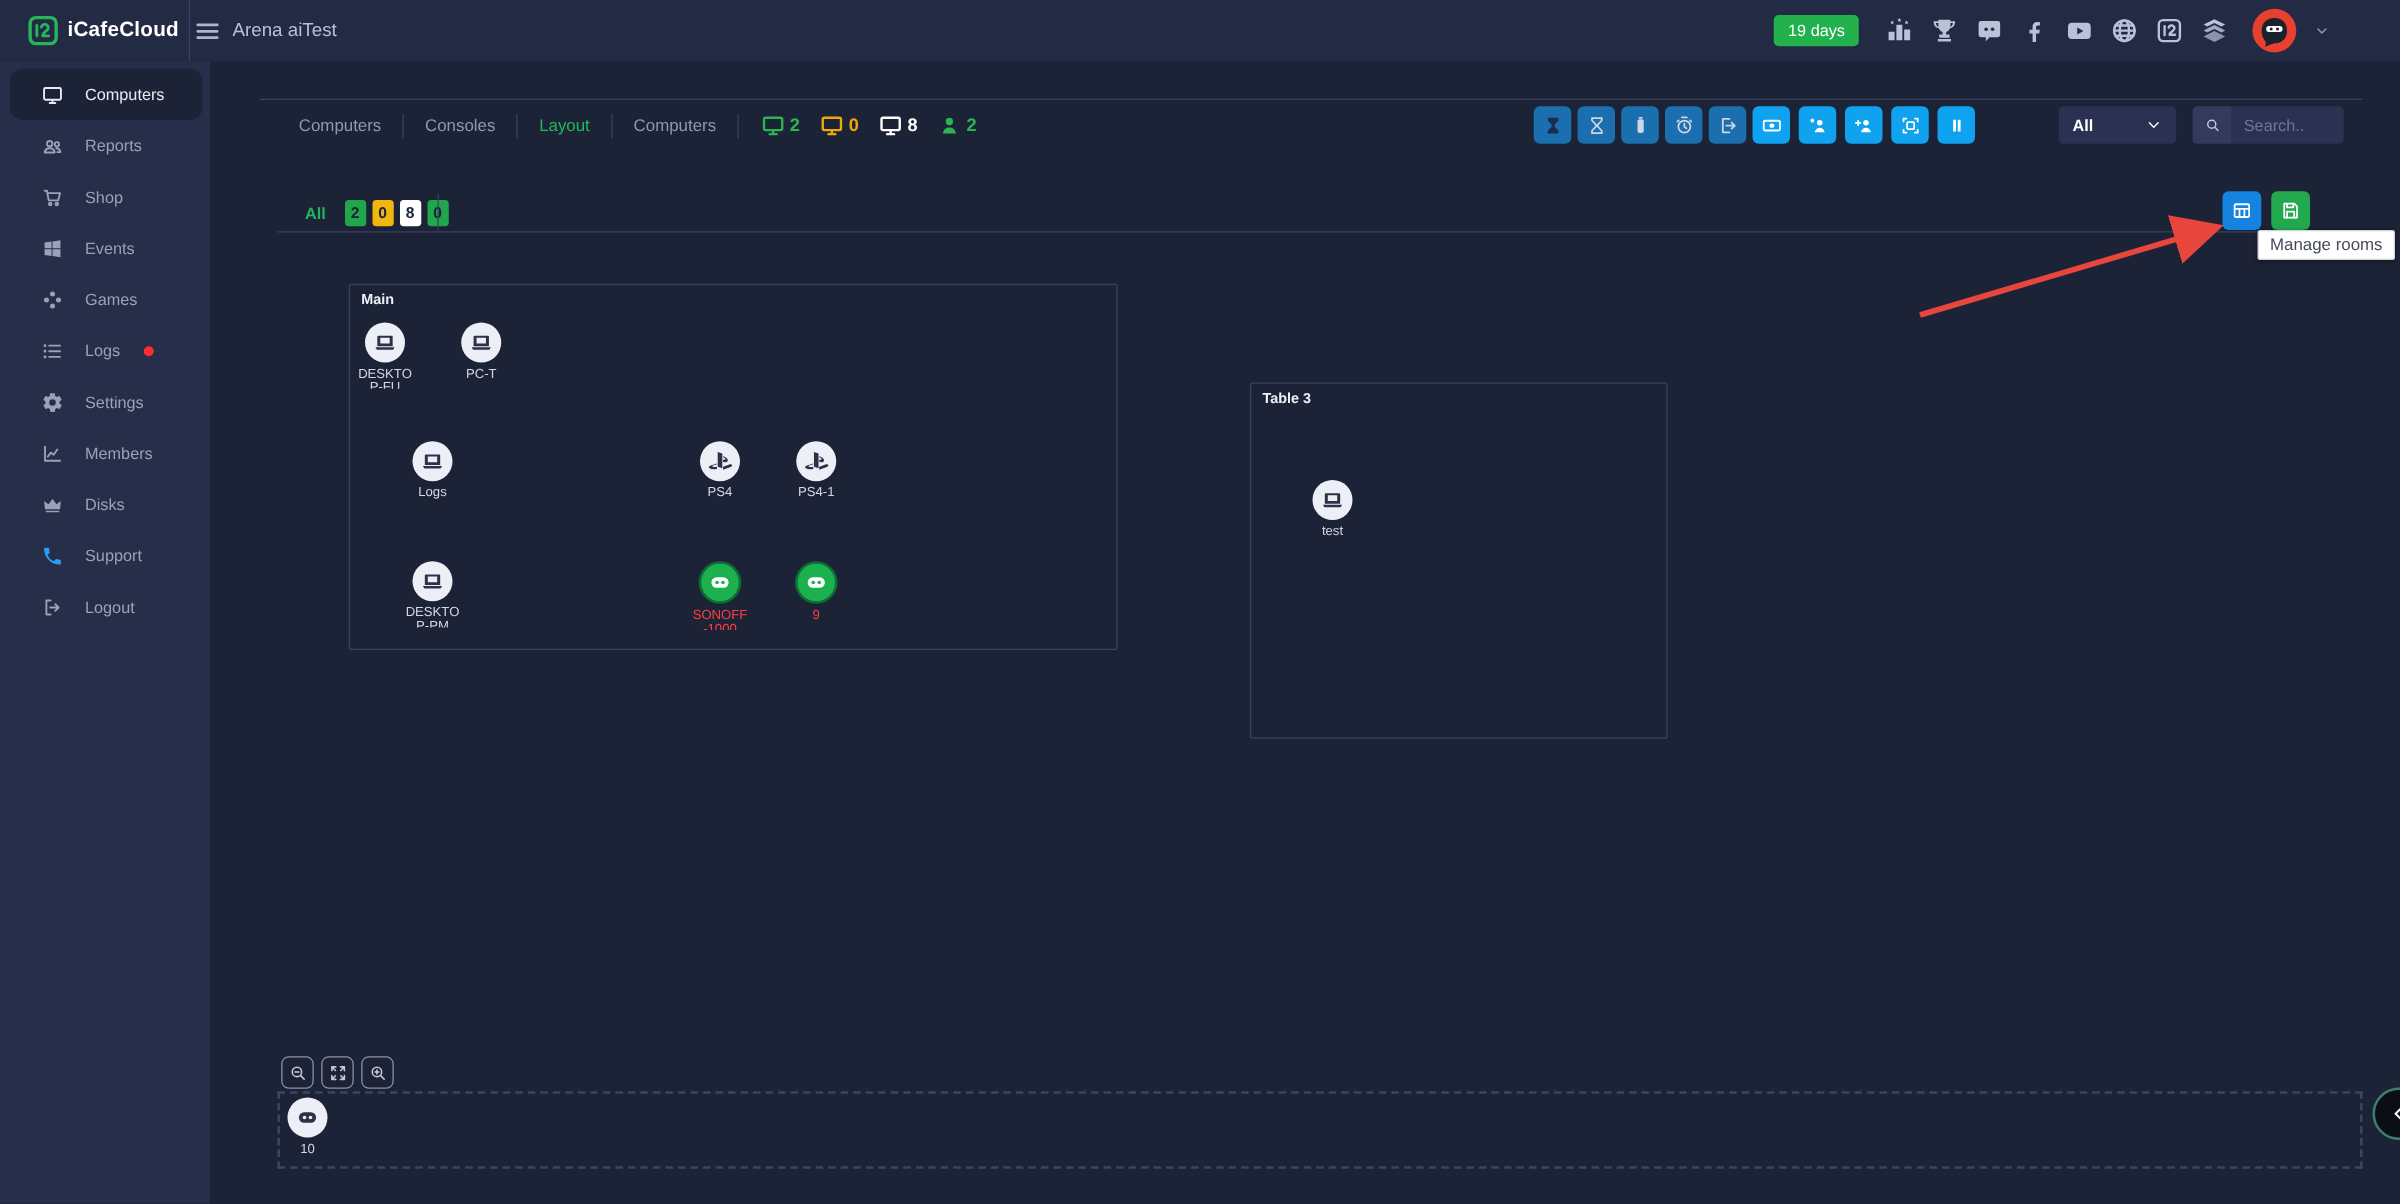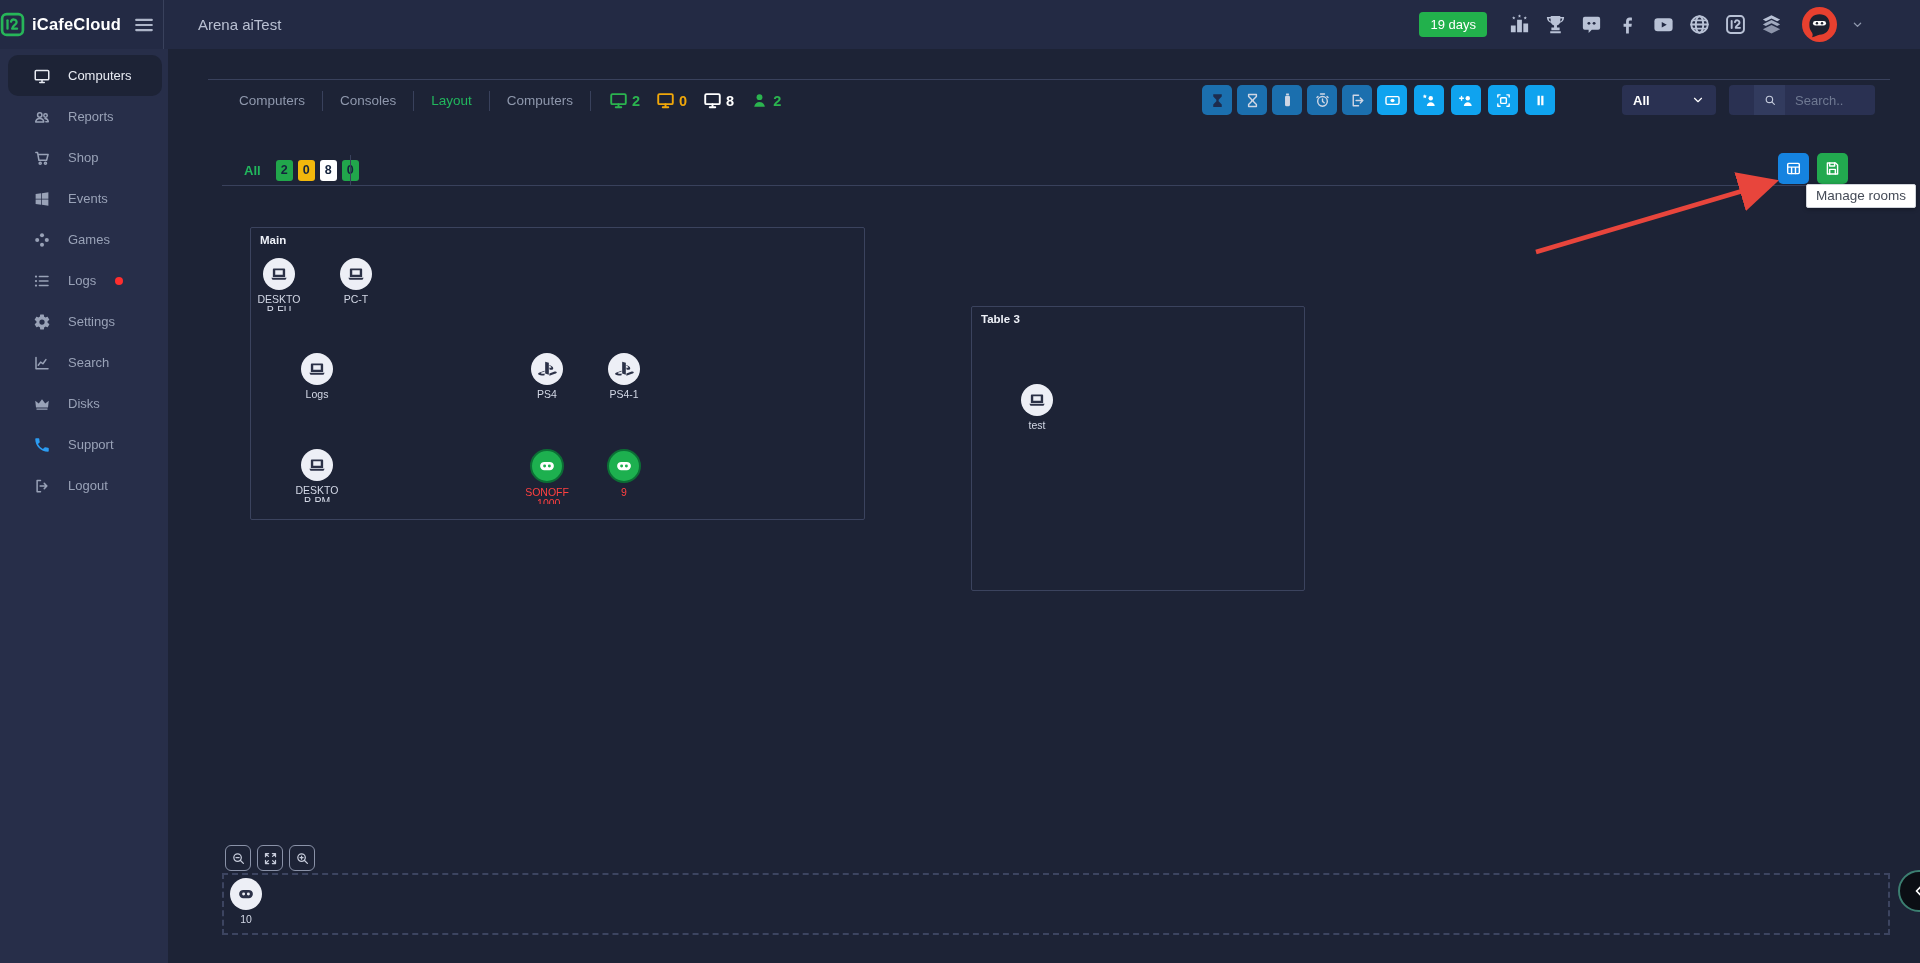--- a/index.html
+++ b/index.html
@@ -1,21 +1,21 @@
 <!DOCTYPE html>
 <html><head>
 <meta charset="utf-8">
 <style>
   * { margin:0; padding:0; box-sizing:border-box; }
   html,body { width:1920px; height:963px; overflow:hidden; }
   body { background:#1d2336; font-family:"Liberation Sans", sans-serif; color:#cfd5e4; position:relative; }
 
   
   .header { position:absolute; left:0; top:0; right:0; height:49px; background:#232a44; display:flex; align-items:center; z-index:30; }
-  .header-left { width:164px; height:100%; display:flex; align-items:center; position:relative; flex:0 0 auto; }
+  .header-left { width:152px; height:100%; display:flex; align-items:center; padding-left:22px; position:relative; flex:0 0 auto; }
   .header-left:after { content:""; position:absolute; right:0; top:0; bottom:0; width:1px; background:#39415c; }
   .logo { display:flex; align-items:center; gap:7px; cursor:pointer; }
   .logo svg { width:25px; height:25px; }
   .logo-text { color:#ffffff; font-size:16.5px; font-weight:700; letter-spacing:.2px; }
   .hamburger { margin-left:12px; color:#aeb6c9; width:22px; height:22px; cursor:pointer; }
   .hamburger svg { width:22px; height:22px; }
   .header-title { margin-left:34px; font-size:15px; color:#b9c0d2; }
   .header-right { margin-left:auto; display:flex; align-items:center; gap:13px; padding-right:55px; }
   .trial-badge { background:#22b14c; color:#fff; font-size:13px; padding:5px 11px; border-radius:4px; cursor:pointer; margin-right:8px; }
   .hicon { width:23px; height:23px; color:#b9c2d6; cursor:pointer; }
@@ -48,39 +48,39 @@
   .counter { display:flex; align-items:center; gap:4px; font-size:14.5px; font-weight:700; }
   .counter svg { width:19px; height:19px; }
   .tab-right { position:absolute; right:15px; top:1px; display:flex; align-items:center; }
   .tbtn { width:30px; height:30px; border-radius:5px; display:flex; align-items:center; justify-content:center; cursor:pointer; margin-right:5px; }
   .tbtn svg { width:17px; height:17px; }
   .g1 { background:#1b6fae; color:#cfd6e4; }
   .g1.dark-glyph { color:#1d2c4e; }
   .g2 { background:#0fa3ef; color:#ffffff; margin-right:7px; }
   .dropdown { width:94px; height:30px; background:#2a3152; border-radius:4px; display:flex; align-items:center; padding:0 11px; color:#fff; font-size:13px; font-weight:700; cursor:pointer; margin-left:60px; }
   .dropdown svg { width:14px; height:14px; margin-left:auto; }
-  .searchbox { height:30px; background:#2a3152; border-radius:4px; display:flex; align-items:center; overflow:hidden; margin-left:13px;padding-left:25px; }
+  .searchbox { height:30px; background:#2a3152; border-radius:4px; display:flex; align-items:center; overflow:hidden; margin-left:13px; }
   .search-icon-cell { width:31px; height:30px; background:#323b5e; display:flex; align-items:center; justify-content:center; color:#c3cadb; }
   .search-icon-cell svg { width:14px; height:14px; }
   .searchbox input { width:90px; background:transparent; border:none; outline:none; color:#cfd6e8; font-size:13px; padding:0 10px; font-family:"Liberation Sans", sans-serif; }
   .searchbox input::placeholder { color:#6f7992; }
 
   
   .canvas-head { position:absolute; left:222px; right:30px; top:155px; height:31px; border-bottom:1px solid #39415c; display:flex; align-items:center; z-index:4; }
   .canvas-filter { display:flex; align-items:center; gap:5px; padding-left:22px; cursor:pointer; }
   .canvas-filter-label { color:#21b75d; font-size:13px; font-weight:700; margin-right:10px; }
   .badge { min-width:17px; height:21px; border-radius:3px; display:flex; align-items:center; justify-content:center; font-size:12.5px; font-weight:700; padding:0 4px; }
   .canvas-head-sep { position:absolute; left:128px; top:0; bottom:0; width:1px; background:#39415c; }
 
   .manage-btn { position:absolute; width:31px; height:31px; border-radius:5px; display:flex; align-items:center; justify-content:center; color:#fff; cursor:pointer; z-index:6; }
   .manage-btn svg { width:17px; height:17px; }
   .tooltip { position:absolute; left:1806px; top:184px; background:#ffffff; color:#454b57; font-size:13.5px; padding:3px 9px 4px; border:1px solid #cfd3da; border-radius:2px; box-shadow:0 1px 4px rgba(0,0,0,.35); z-index:7; white-space:nowrap; }
 
   
-  .room { position:absolute; border:1px solid #3b435e; border-radius:2px; z-index:3; }
+  .room { position:absolute; border:1px solid #3b435e; border-radius:2px; z-index:3;margin-left:29px; }
   .room-name { position:absolute; left:9px; top:6px; font-size:11.5px; font-weight:700; color:#eef1f8; }
   .device { position:absolute; width:70px; text-align:center; cursor:pointer; z-index:4; }
   .dev-circle { width:32px; height:32px; border-radius:50%; margin:0 auto; display:flex; align-items:center; justify-content:center; background:#edeff6; color:#2b3147; }
   .dev-circle svg { width:22px; height:22px; }
   .device.plug-on .dev-circle { background:#1db04f; border:2px solid #0c6e35; width:34px; height:34px; }
   .device.plug-on .gp-pill { fill:#ffffff; } .device.plug-on .gp-dot { fill:#1db04f; }
   .device.plug-off .gp-pill { fill:#2b3147; } .device.plug-off .gp-dot { fill:#edeff6; }
   .dev-label { margin:4px auto 0; font-size:10.5px; line-height:11px; color:#d3d8e6; width:46px; word-break:break-all; max-height:17px; overflow:hidden; }
   .device.alert .dev-label { color:#ff4040; }
   .device.no-clip .dev-label { max-height:none; width:60px; }
@@ -231,21 +231,21 @@
         <span style="display: contents;"><svg viewBox="0 0 24 24">
             <path fill="currentColor" d="M19.4 13c.04-.33.06-.66.06-1s-.02-.67-.06-1l2.1-1.6c.2-.15.25-.42.13-.64l-2-3.46c-.12-.22-.38-.3-.6-.22l-2.5 1a7.3 7.3 0 00-1.7-1l-.4-2.66A.5.5 0 0014 2h-4a.5.5 0 00-.5.42l-.4 2.66c-.6.25-1.17.58-1.7 1l-2.5-1c-.22-.08-.48 0-.6.22l-2 3.46c-.12.22-.07.49.13.64L4.6 11c-.04.33-.06.66-.06 1s.02.67.06 1l-2.1 1.6c-.2.15-.25.42-.13.64l2 3.46c.12.22.38.3.6.22l2.5-1c.53.42 1.1.75 1.7 1l.4 2.66c.04.24.25.42.5.42h4c.25 0 .46-.18.5-.42l.4-2.66c.6-.25 1.17-.58 1.7-1l2.5 1c.22.08.48 0 .6-.22l2-3.46c.12-.22.07-.49-.13-.64L19.4 13zM12 15.5a3.5 3.5 0 110-7 3.5 3.5 0 010 7z"></path>
           </svg></span>
         <span>Settings</span>
       </div>
       <div class="menu-item">
         <span style="display: contents;"><svg class="stroked" viewBox="0 0 24 24">
             <path d="M4 4.5v15h16"></path>
             <path d="M7 15l3.2-4.2 3 2.2 4-5.5"></path>
           </svg></span>
-        <span>Search</span>
+        <span>Members</span>
       </div>
       <div class="menu-item">
         <span style="display: contents;"><svg viewBox="0 0 24 24">
             <path fill="currentColor" d="M4 16.5L3 7.8l4.7 3.4L12 5.5l4.3 5.7L21 7.8l-1 8.7zM4.7 18h14.6v1.8H4.7z"></path>
           </svg></span>
         <span>Disks</span>
       </div>
       <div class="menu-item">
         <span style="display: contents;"><svg viewBox="0 0 24 24" style="color: rgb(43, 156, 242);">
             <path fill="currentColor" d="M6.6 10.8a15 15 0 006.6 6.6l2.2-2.2c.3-.3.7-.4 1-.2 1.2.4 2.4.6 3.6.6.6 0 1 .4 1 1V20c0 .6-.4 1-1 1C10.6 21 3 13.4 3 4c0-.6.4-1 1-1h3.4c.6 0 1 .4 1 1 0 1.3.2 2.5.6 3.6.1.4 0 .8-.2 1l-2.2 2.2z"></path>

